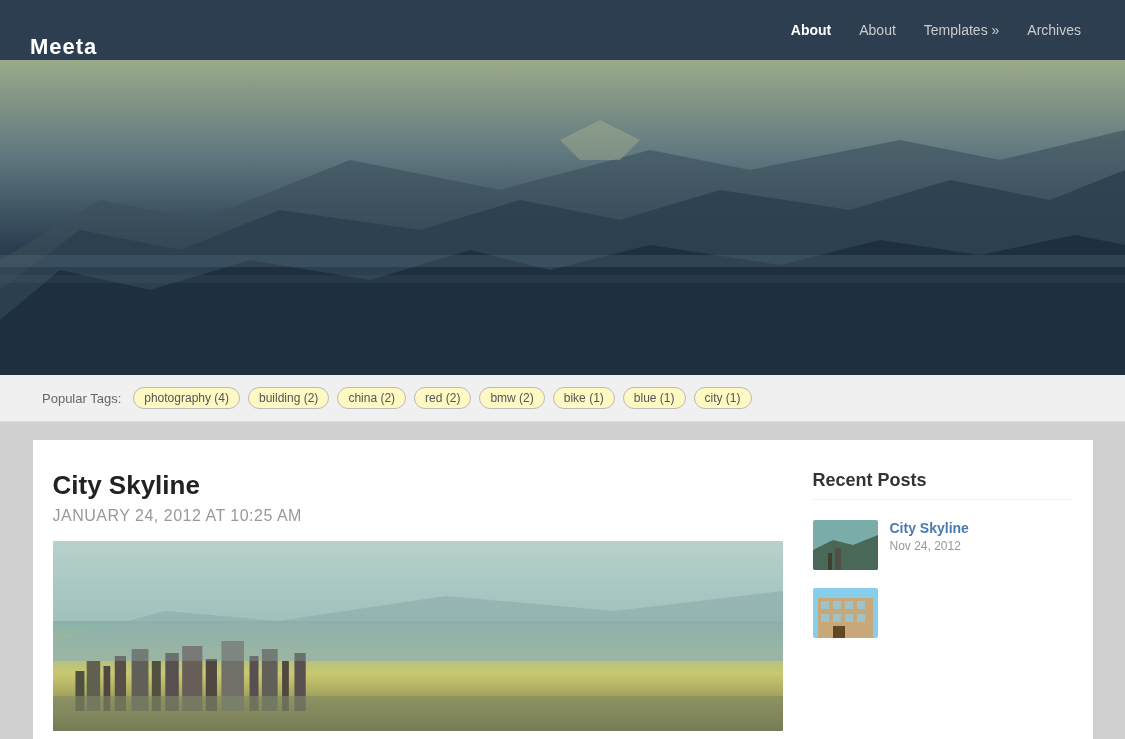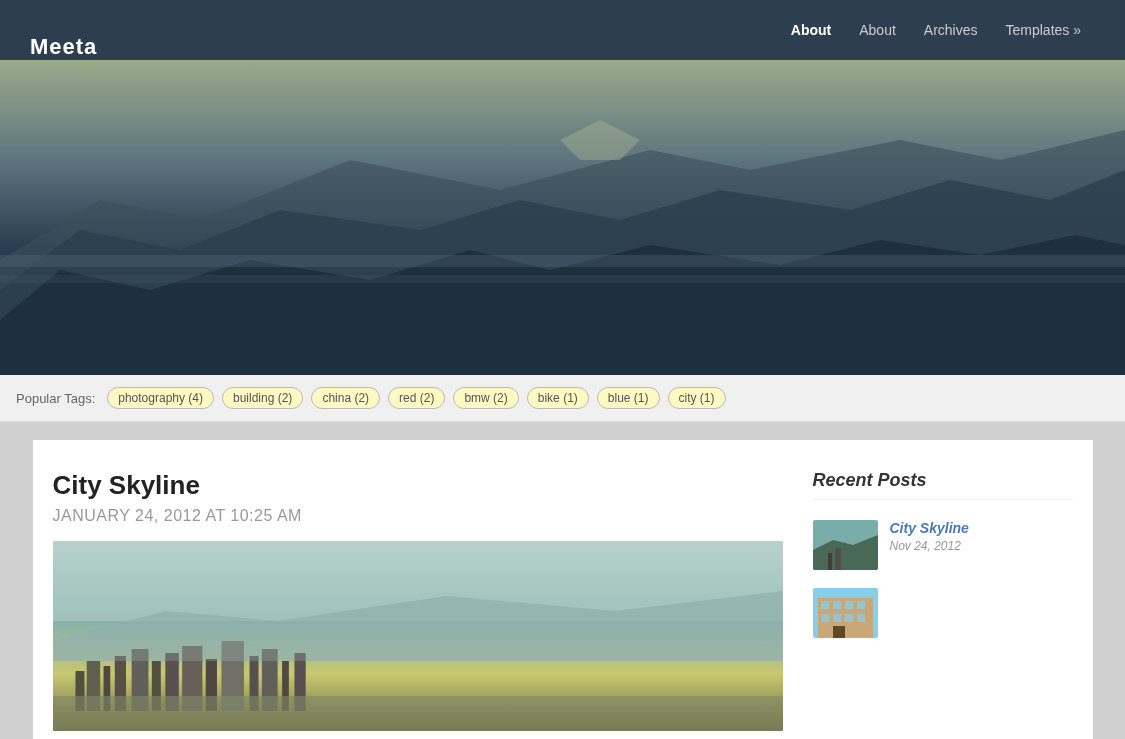--- a/index.html
+++ b/index.html
@@ -49,21 +49,21 @@
       position: absolute;
       bottom: 0;
       left: 0;
       width: 100%;
       height: 100%;
     }
 
     
     #tags-bar {
       background: #f0f0f0;
-      padding: 12px 16px;
+      padding: 12px 42px;
       display: flex;
       align-items: center;
       gap: 8px;
       flex-wrap: wrap;
       border-bottom: 1px solid #ddd;
     }
     #tags-bar .tags-label {
       color: #666;
       font-size: 13px;
       margin-right: 4px;
@@ -123,21 +123,20 @@
     .post-image-placeholder svg {
       width: 100%;
       height: 100%;
     }
 
     
     #sidebar {
       width: 260px;
       flex-shrink: 0;
       padding-top: 0;
-      font-style: italic;
     }
 
     .sidebar-section-title {
       font-size: 18px;
       font-weight: bold;
       color: #333;
       margin-bottom: 20px;
       padding-bottom: 8px;
       border-bottom: 1px solid #eee;
     }
@@ -174,22 +173,22 @@
     }
   </style>
 </head>
 <body>
 
 <div id="header">
   <div class="logo">Meeta</div>
   <nav>
     <a href="#" class="active">About</a>
     <a href="#">About</a>
+    <a href="#">Templates »</a>
     <a href="#">Archives</a>
-    <a href="#">Templates »</a>
   </nav>
 </div>
 
 <div id="hero">
   <svg viewBox="0 0 1125 315" preserveAspectRatio="none" xmlns="http://www.w3.org/2000/svg">
     <defs>
       <linearGradient id="skyGrad" x1="0" y1="0" x2="0" y2="1">
         <stop offset="0%" stop-color="#9aaa8a"></stop>
         <stop offset="30%" stop-color="#607880"></stop>
         <stop offset="60%" stop-color="#2a3d50"></stop>

